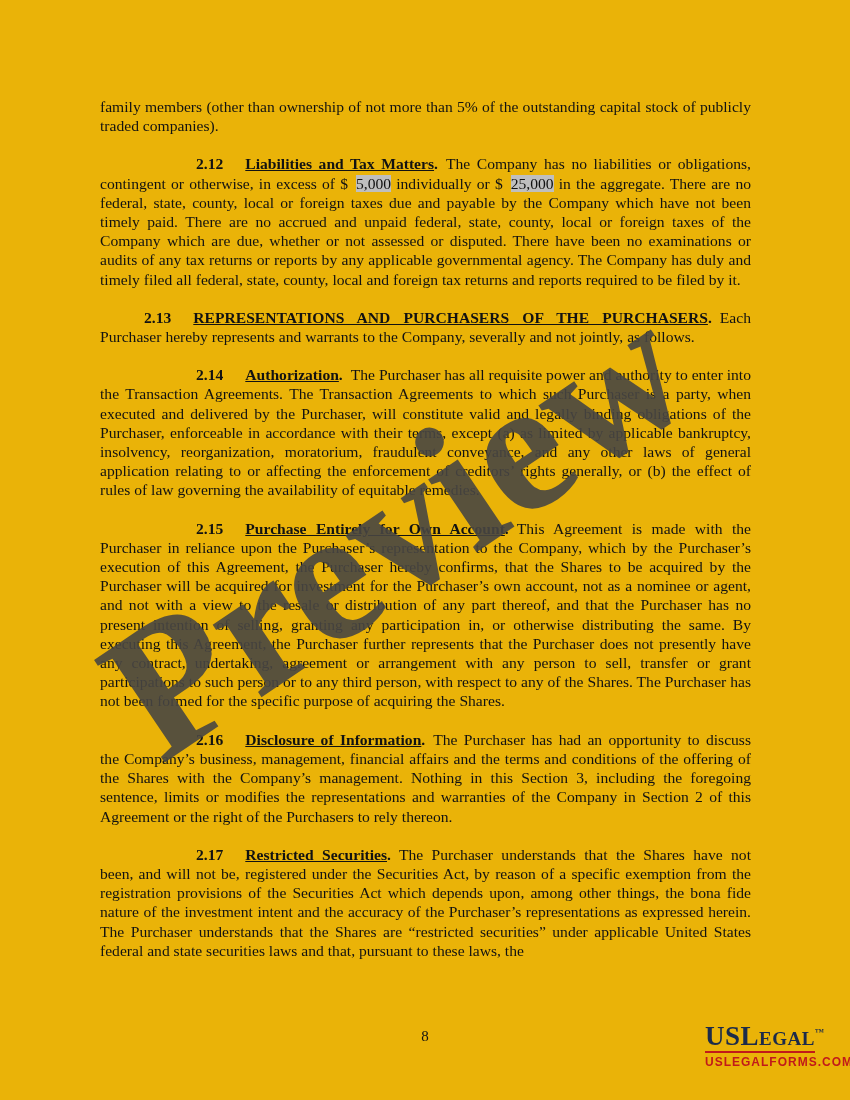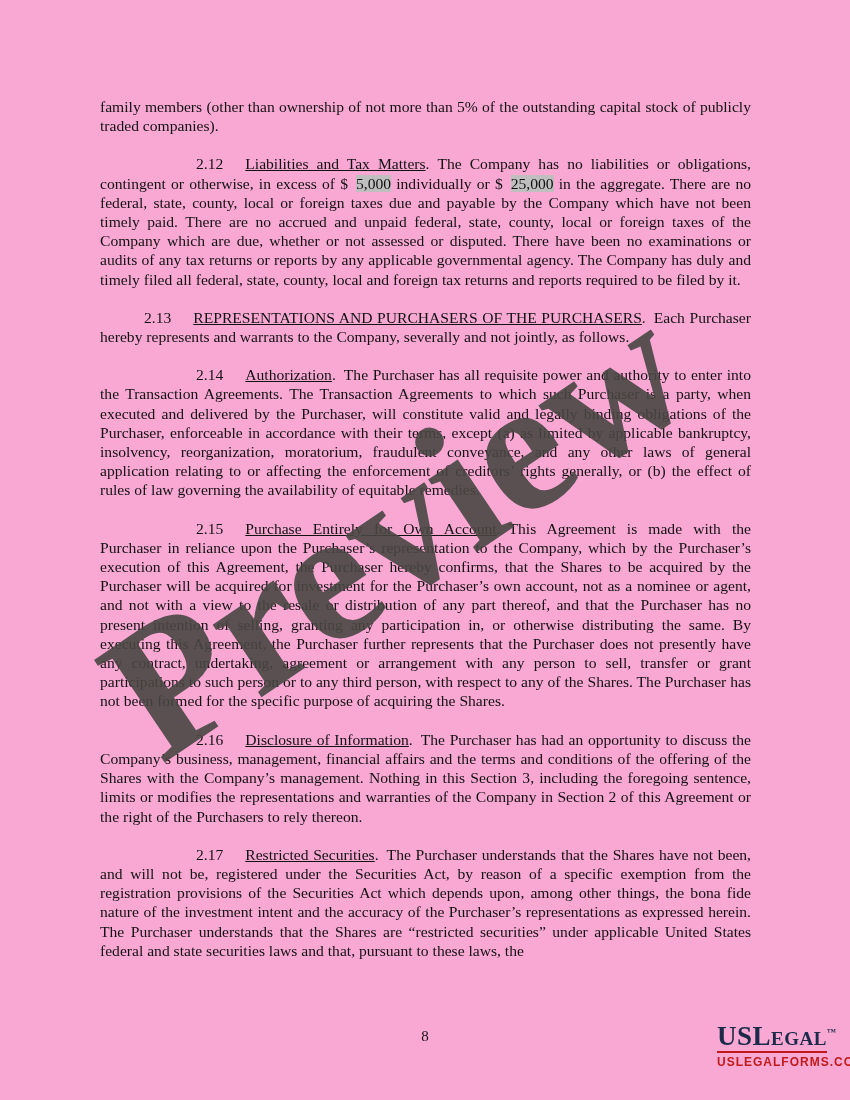--- a/index.html
+++ b/index.html
@@ -1,38 +1,38 @@
 <!DOCTYPE html>
 <html><head>
 <meta charset="utf-8">
 <style>
   html, body { margin:0; padding:0; background:#ffffff; }
   .page {
     position:relative;
     width:850px; height:1100px;
-    background:#f9a8d4;
+    background:#eab308;
     font-family:"Liberation Serif","DejaVu Serif",serif;
     color:#121212;
     overflow:hidden;
   }
   .content {
     position:absolute;
     left:100px; top:97px;
     width:651px;
     z-index:1;
   }
   .para {
     font-size:15.6px;
     line-height:19.2px;
     text-align:justify;
     margin:0 0 19px 0;
   }
   .indent1  { text-indent:96px; }
   .indent05 { text-indent:44px; }
-  .b { font-weight:normal; }
+  .b { font-weight:bold; }
   .u { text-decoration:underline;margin-top:28px; }
   .tab { display:inline-block; width:22px; }
   .gap { display:inline-block; width:8px; }
   .hl { background:#bfbfbf;margin-left:8px; }
   .watermark {
     position:absolute;
     left:5px; top:290px;
     width:780px; height:480px;
     display:flex; align-items:center; justify-content:center;
     transform:rotate(-34deg);
@@ -46,21 +46,21 @@
   }
   .page-number {
     position:absolute;
     left:0; right:0; top:1028px;
     text-align:center;
     font-size:15px;
     z-index:2;
   }
   .footer-logo {
     position:absolute;
-    right:23px; top:1018px;
+    right:35px; top:1018px;
     width:110px;
     text-align:right;
     z-index:2;
     cursor:pointer;
   }
   .logo-row {
     font-family:"Liberation Serif","DejaVu Serif",serif;
     font-variant:small-caps;
     font-weight:bold;
     font-size:27px;

